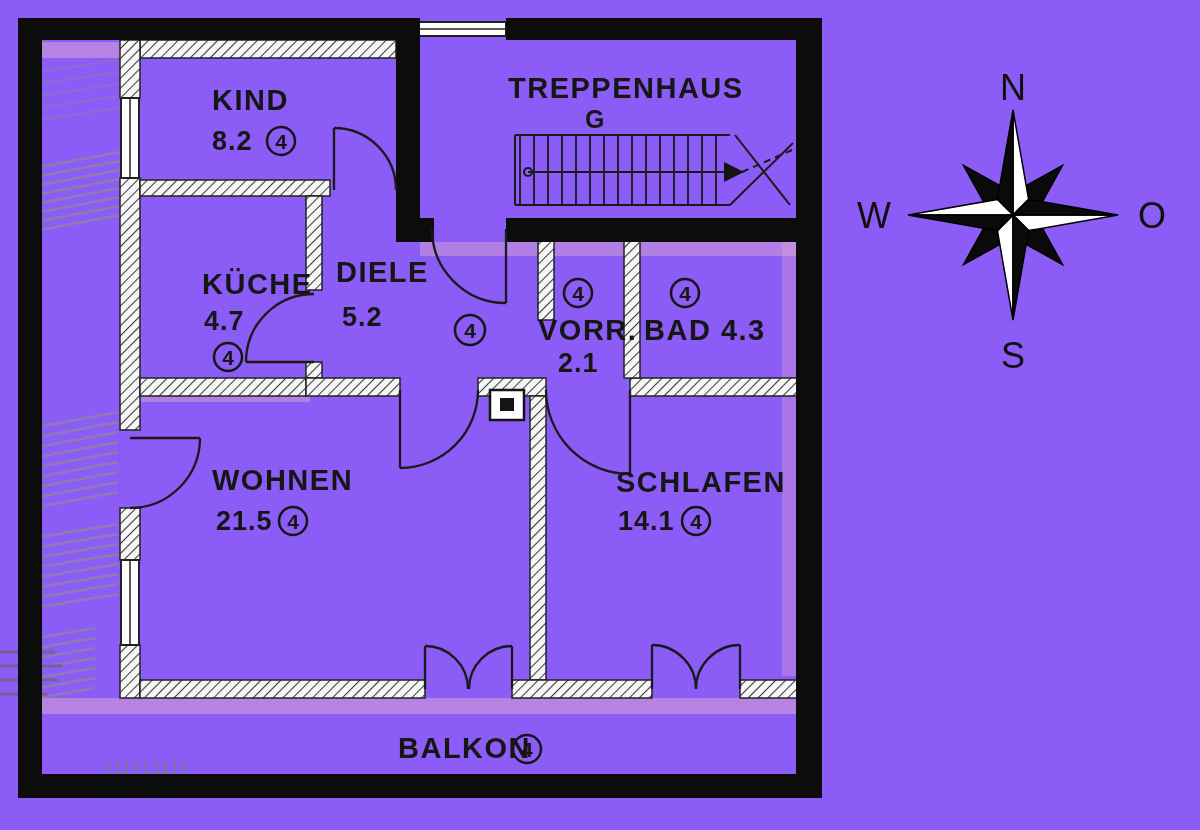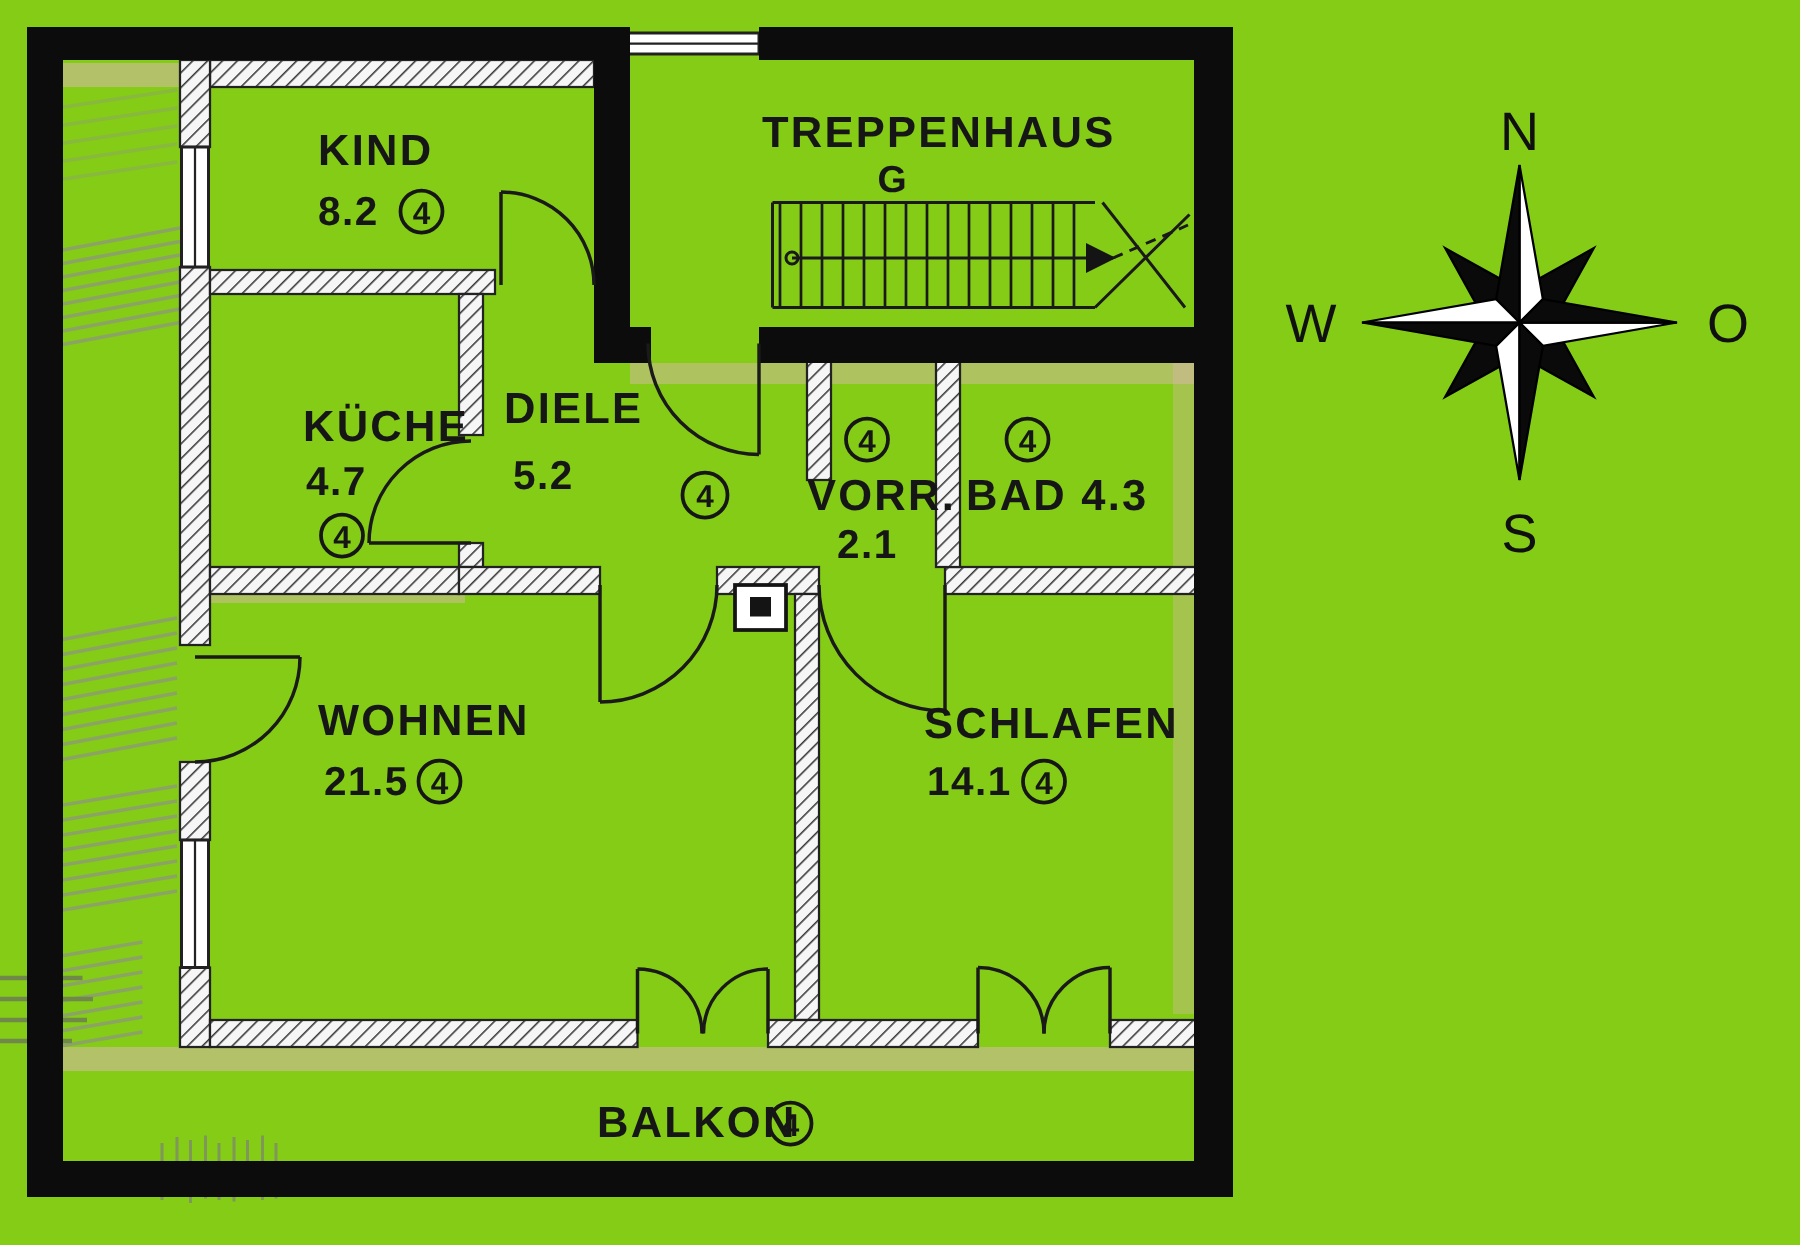--- a/index.html
+++ b/index.html
@@ -1,19 +1,19 @@
 <!DOCTYPE html>
 <html><head>
 <meta charset="utf-8">
 <style>
   html,body{margin:0;padding:0;background:#ffffff;}
   .stage{
     position:relative;
     width:1200px;height:830px;
-    background:#84cc16;
+    background:#8b5cf6;
     overflow:hidden;
     font-family:"Liberation Sans", sans-serif;
   }
   svg{display:block}
   .lbl{
     font-family:"Liberation Sans", sans-serif;
     font-weight:700;
     font-size:29px;
     letter-spacing:1.5px;
     fill:#161616;

